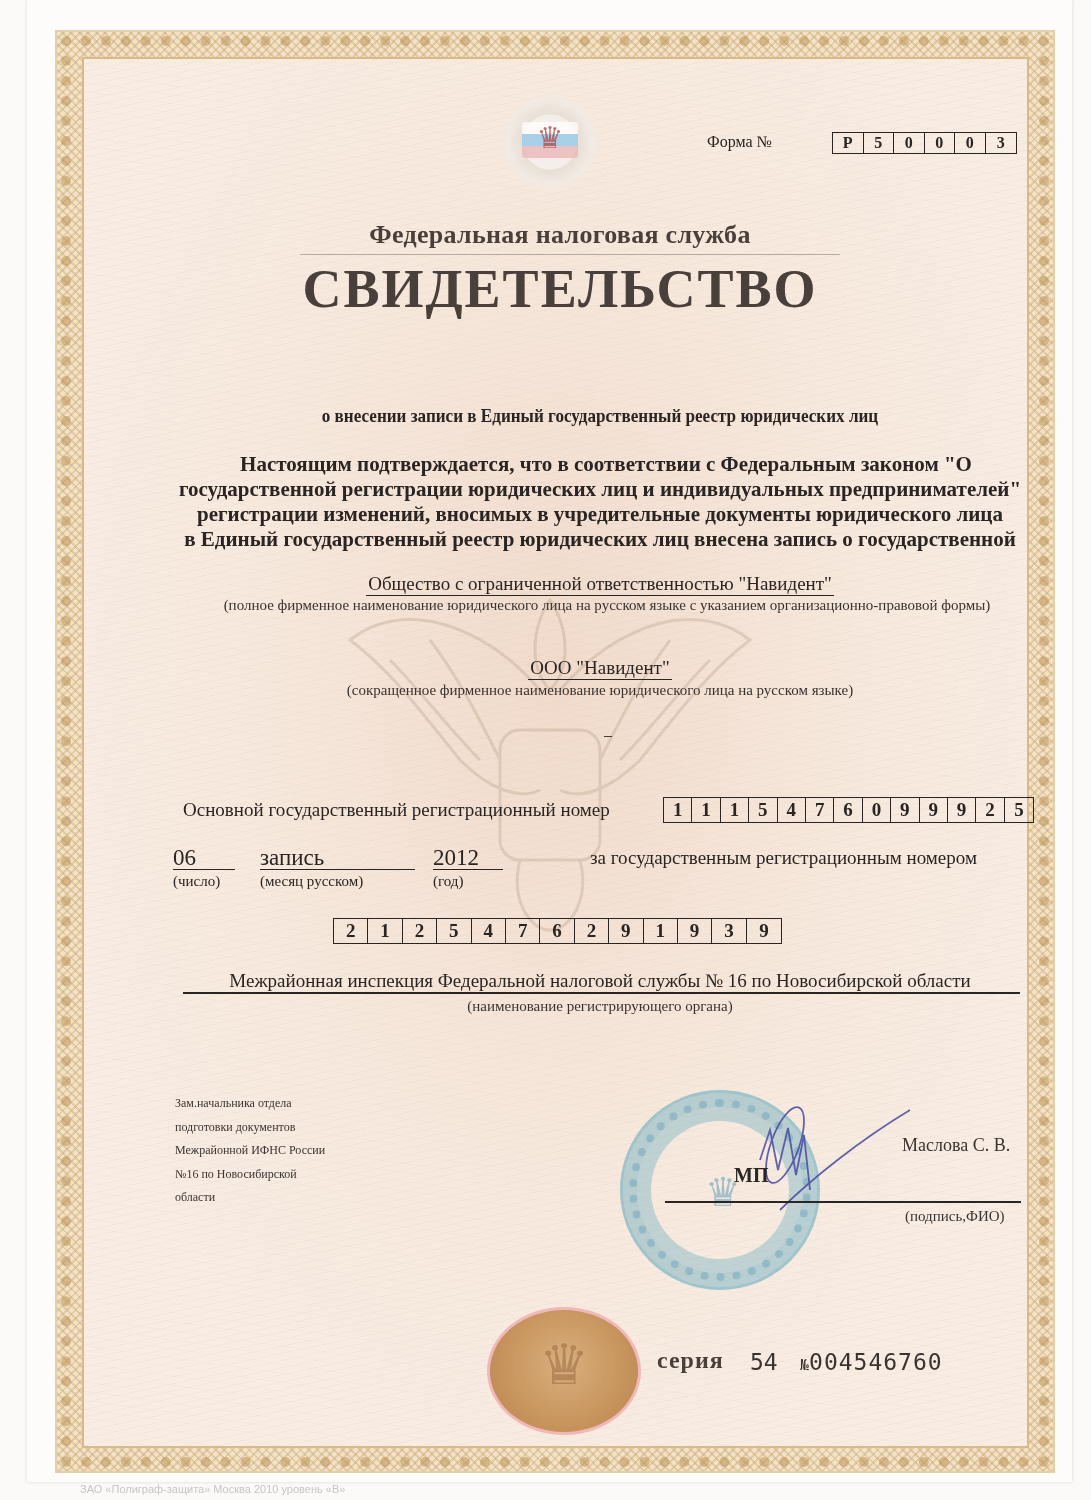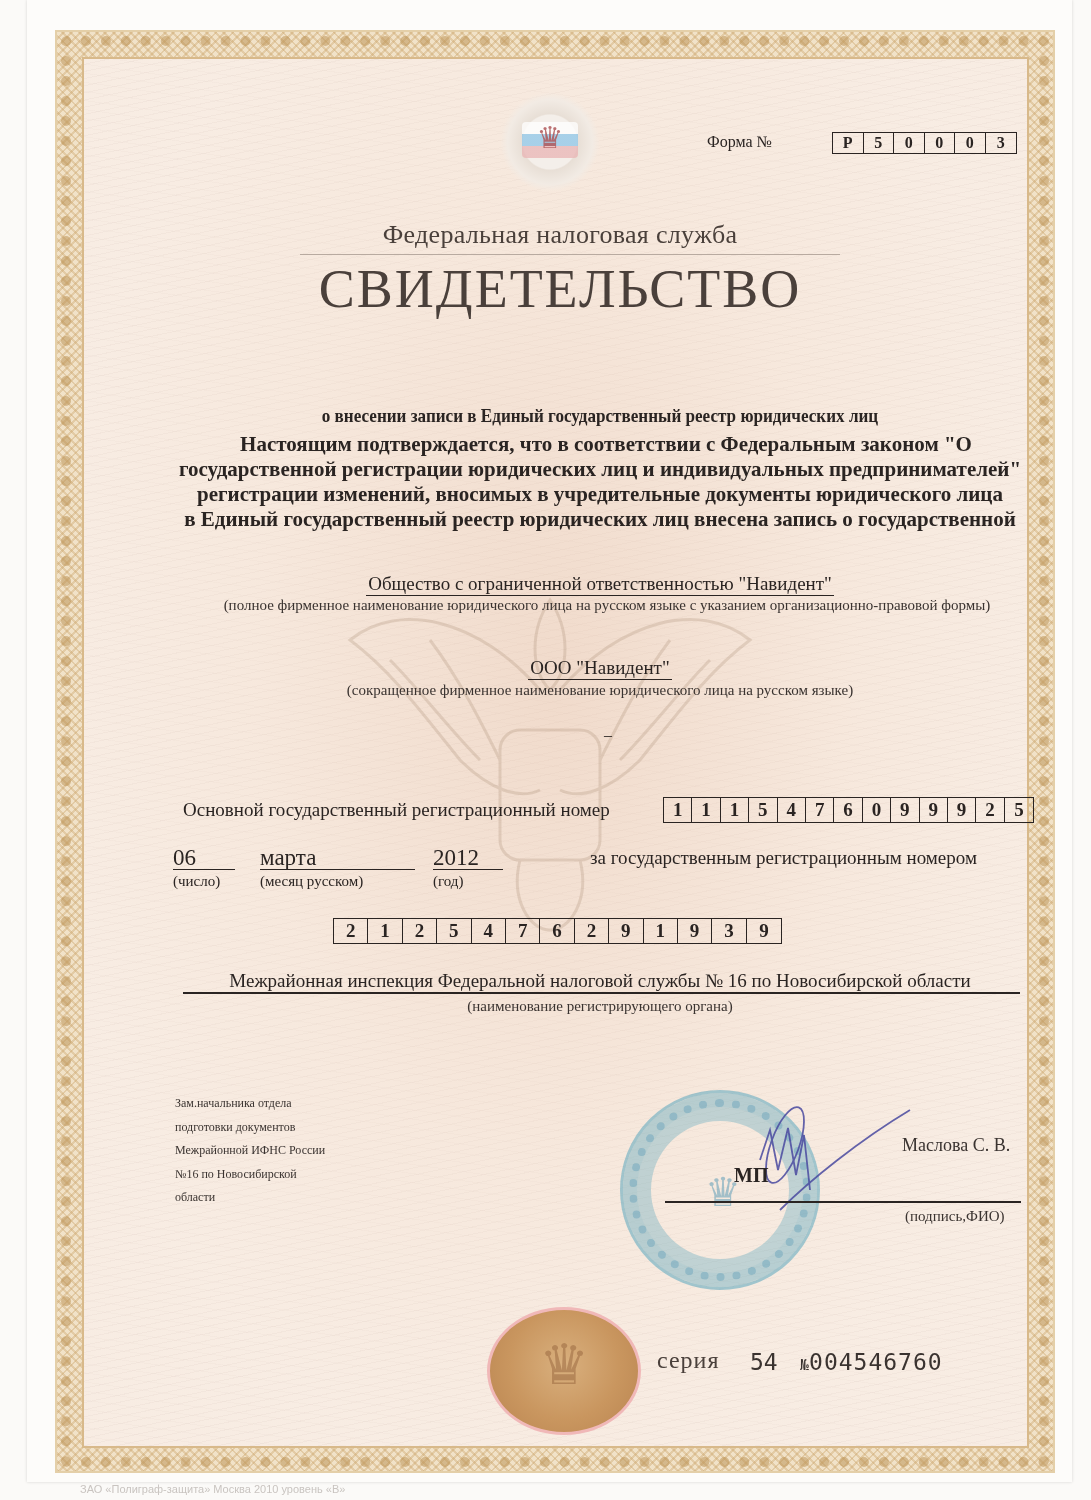--- a/index.html
+++ b/index.html
@@ -61,26 +61,26 @@
   .center { text-align: center; }
 
   .form-label { left: 707px; top: 133px; font-size: 16px; }
   .form-cells { left: 832px; top: 132px; display: flex; border: 1.5px solid #2a2422; }
   .form-cells span {
     width: 30.5px; height: 20px; border-right: 1.5px solid #2a2422;
     font-weight: bold; font-size: 16px; line-height: 20px; text-align: center;
   }
   .form-cells span:last-child { border-right: none; }
 
-  .agency { left: 280px; top: 220px; width: 560px; font-size: 26px; font-weight: normal; color: #4a403b; letter-spacing: 0.3px; }
+  .agency { left: 280px; top: 220px; width: 560px; font-size: 26px; font-weight: bold; color: #4a403b; letter-spacing: 0.3px; }
   .agency-line { left: 300px; top: 254px; width: 540px; height: 1px; background: #b8aaa0; }
-  .doc-title { left: 240px; top: 258px; width: 640px; font-size: 54px; font-weight: normal; color: #4a403b; letter-spacing: 2px; }
+  .doc-title { left: 240px; top: 258px; width: 640px; font-size: 54px; font-weight: bold; color: #4a403b; letter-spacing: 2px; }
 
   .subtitle { left: 180px; top: 405px; width: 840px; font-size: 19px; font-weight: bold; transform: scaleX(0.9); transform-origin: center; }
-  .body-text { left: 165px; top: 432px; width: 870px; font-size: 21px; font-weight: bold; line-height: 25px; }
+  .body-text { left: 165px; top: 452px; width: 870px; font-size: 21px; font-weight: bold; line-height: 25px; }
   .body-text .l { display:block; white-space: nowrap; }
   .body-text .l1 { padding-left: 12px; }
 
   .u-value { display: inline-block; border-bottom: 1.5px solid #2a2422; font-size: 19px; line-height: 22px; padding: 0 2px; }
   .hint { font-size: 15px; line-height: 18px; color: #3a3330; }
 
   .full-name { left: 180px; top: 573px; width: 840px; }
   .full-hint { left: 172px; top: 596px; width: 870px; }
   .short-name { left: 180px; top: 657px; width: 840px; }
   .short-hint { left: 180px; top: 681px; width: 840px; }
@@ -132,21 +132,21 @@
   }
   .signature { position: absolute; left: 730px; top: 1100px; width: 200px; height: 120px; }
 
   .seal {
     position: absolute; left: 487px; top: 1307px; width: 154px; height: 128px; border-radius: 50%;
     border: 3px solid #f0b8b8;
     background: radial-gradient(circle at 50% 45%, #d9b07e 0%, #c9965f 55%, #b98450 100%);
   }
   .seal-eagle { position:absolute; left:0; right:0; top:22px; text-align:center; font-size:56px; color: rgba(150,100,60,0.5); }
 
-  .series-label { left: 657px; top: 1347px; font-size: 24px; font-weight: normal; color: #4a403b; letter-spacing: 1px; }
+  .series-label { left: 657px; top: 1347px; font-size: 24px; font-weight: bold; color: #4a403b; letter-spacing: 1px; }
   .series-num { left: 750px; top: 1349px; font-family: "DejaVu Sans Mono", monospace; font-size: 23px; color: #3a3330; }
   .cert-num { left: 800px; top: 1349px; font-family: "DejaVu Sans Mono", monospace; font-size: 23px; color: #3a3330; letter-spacing: 1px; }
   .cert-num .no { font-size: 15px; letter-spacing: 0; }
 
   .printer { left: 80px; top: 1483px; font-family: "Liberation Sans", sans-serif; font-size: 11px; color: #c9c4c0; }
 </style>
 </head>
 <body>
 
 <div class="sheet-top-shadow"></div>
@@ -227,21 +227,21 @@
   <span>9</span>
   <span>2</span>
   <span>5</span>
 </div>
 
 <div class="abs date-field day">
   <div class="val">06</div>
   <div class="cap">(число)</div>
 </div>
 <div class="abs date-field month">
-  <div class="val">марта</div>
+  <div class="val">запись</div>
   <div class="cap">(месяц русском)</div>
 </div>
 <div class="abs date-field year">
   <div class="val">2012</div>
   <div class="cap">(год)</div>
 </div>
 <div class="abs grn-label">за государственным регистрационным номером</div>
 
 <div class="abs cells grn-cells">
   <span>2</span>

